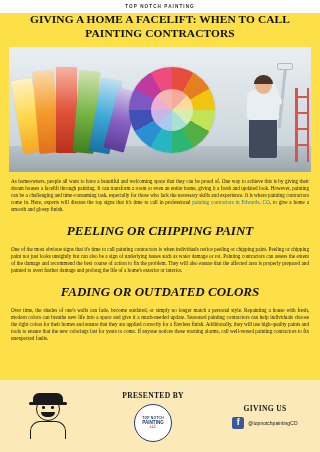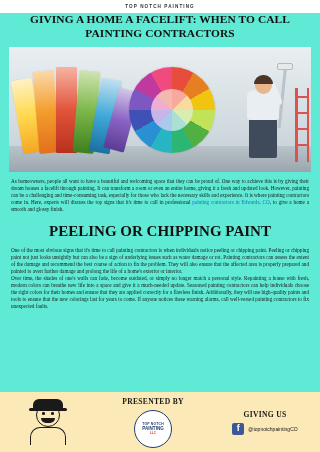--- a/index.html
+++ b/index.html
@@ -5,21 +5,21 @@
   * { box-sizing: border-box; margin: 0; padding: 0; }
   html, body {
     width: 320px; height: 452px;
     background: #ffffff;
     font-family: "Liberation Serif", serif;
     overflow: hidden;
   }
   .page {
     width: 320px; height: 452px;
     position: relative;
-    background: #5eead4;
+    background: #fde047;
   }
   
   .topbar {
     height: 13px;
     display: flex;
     align-items: center;
     justify-content: center;
     background: #ffffff;
   }
   .topbar-text {
@@ -134,29 +134,30 @@
     font-family: "Liberation Serif", serif;
     font-size: 5.15px;
     line-height: 7.0px;
     color: #1b1b1b;
     text-align: justify;
   }
   a.inline-link { color: #1a6fc4; text-decoration: none; }
   h2.section {
     font-family: "Liberation Serif", serif;
     font-weight: bold;
-    font-size: 15px;
+    font-size: 13px;
     text-align: center;
     color: #111111;
     margin: 10px 0 7px 0;
+    font-style: italic;
   }
   
   .footer {
     position:absolute; left:0; right:0; bottom:0;
-    height: 60px;
+    height: 72px;
     background: #fbe9b7;
     display:flex;
     align-items:center;
   }
   .footer-left { width: 96px; display:flex; align-items:center; justify-content:center; }
   .footer-mid { flex:1; display:flex; flex-direction:column; align-items:center; justify-content:center; }
   .footer-right { width: 110px; display:flex; flex-direction:column; align-items:center; justify-content:center; }
   .footer-label {
     font-family: "Liberation Serif", serif;
     font-weight: bold;
@@ -244,20 +245,21 @@
       <div class="ladder-rung" style="top:56px"></div>
     </div>
   </div>
 
   <div class="content">
     <p class="body"><span>As homeowners, people all want to have a beautiful and welcoming space that they can be proud of. One way to achieve this is by giving their dream houses a facelift through painting. It can transform a room or even an entire home, giving it a fresh and updated look. However, painting can be a challenging and time-consuming task, especially for those who lack the necessary skills and experience. It is where painting contractors come in. Here, experts will discuss the top signs that it's time to call in professional </span><a class="inline-link" href="#">painting contractors in Edwards, CO</a><span>, to give a home a smooth and glossy finish.</span></p>
 
     <h2 class="section">PEELING OR CHIPPING PAINT</h2>
     <p class="body">One of the most obvious signs that it's time to call painting contractors is when individuals notice peeling or chipping paint. Peeling or chipping paint not just looks unsightly but can also be a sign of underlying issues such as water damage or rot. Painting contractors can assess the extent of the damage and recommend the best course of action to fix the problem. They will also ensure that the affected area is properly prepared and painted to avert further damage and prolong the life of a home's exterior or interior.</p>
 
+    <h2 class="section">FADING OR OUTDATED COLORS</h2>
     <p class="body">Over time, the shades of one's walls can fade, become outdated, or simply no longer match a personal style. Repainting a house with fresh, modern colors can breathe new life into a space and give it a much-needed update. Seasoned painting contractors can help individuals choose the right colors for their homes and ensure that they are applied correctly for a flawless finish. Additionally, they will use high-quality paints and tools to ensure that the new colorings last for years to come. If anyone notices these warning alarms, call well-versed painting contractors to fix unexpected faults.</p>
   </div>
 
   <div class="footer">
     <div class="footer-left">
       <div class="painter-icon">
         <div class="pi-head"></div>
         <div class="pi-hat"></div>
         <div class="pi-hat-brim"></div>
         <div class="pi-eye-l"></div>

